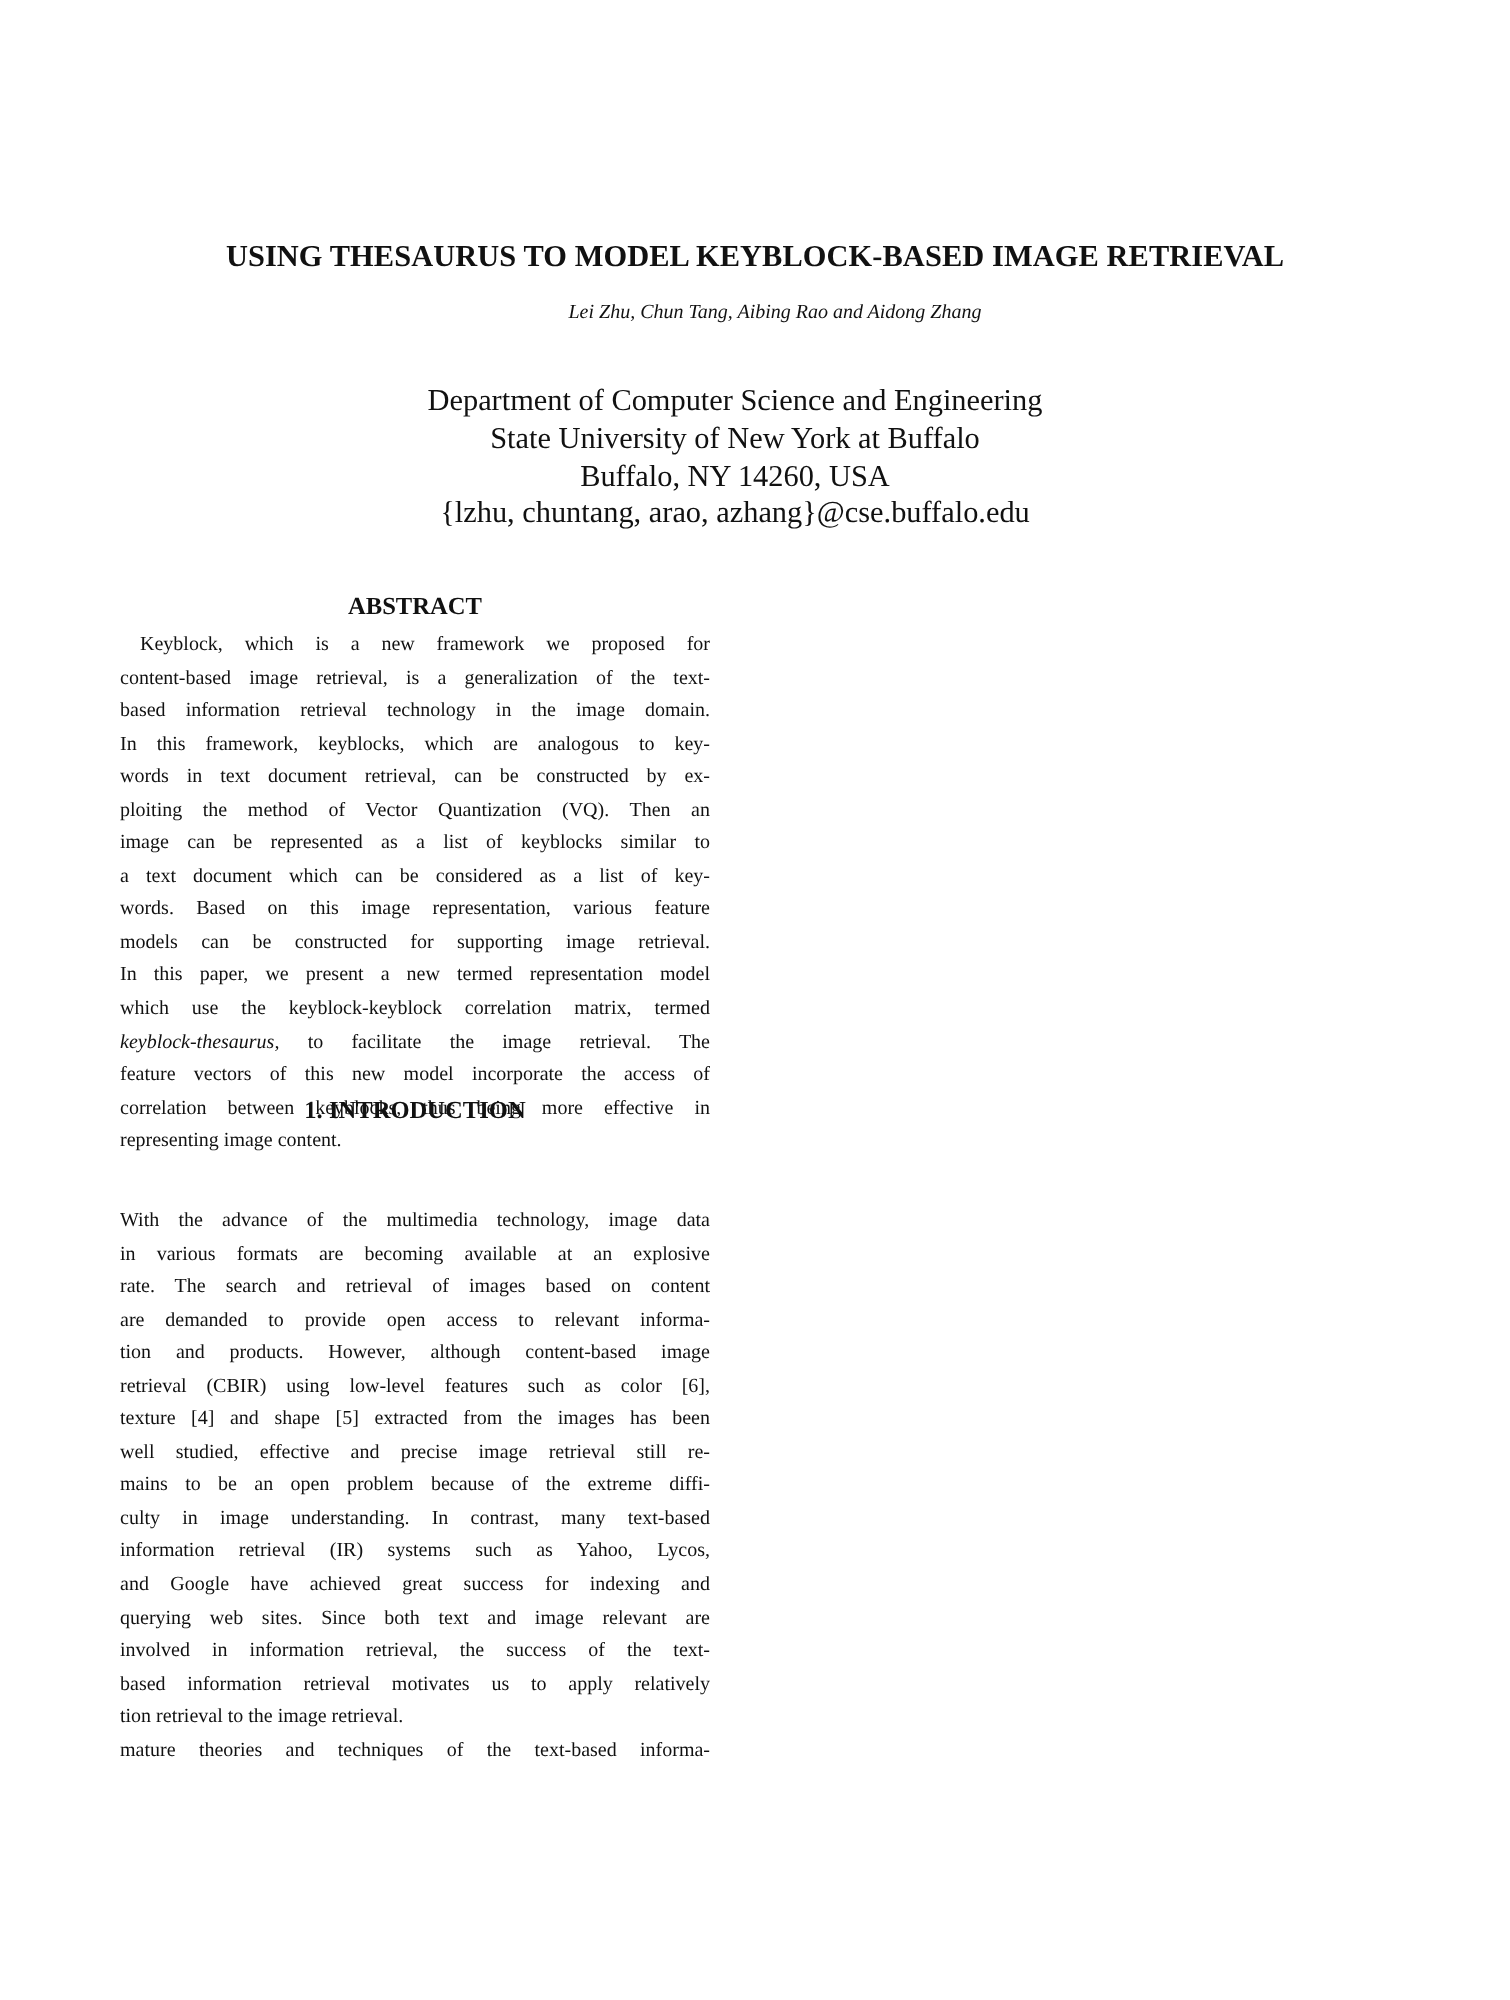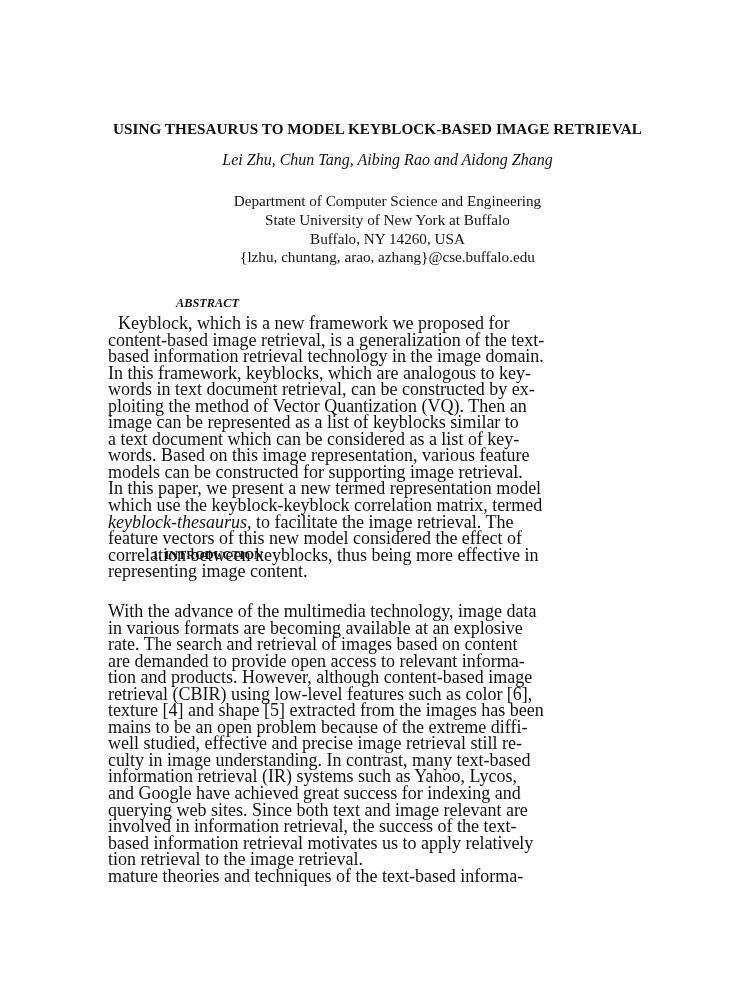--- a/index.html
+++ b/index.html
@@ -1,73 +1,73 @@
 <!DOCTYPE html>
 <html><head>
   <meta charset="utf-8">
   <style>
     html, body { margin: 0; padding: 0; background: #ffffff; }
     body { width: 755px; height: 1000px; position: relative; overflow: hidden;
            font-family: "Liberation Serif", "DejaVu Serif", serif; color: #111; }
     .title { position: absolute; left: 0; width: 755px; top: 120px; text-align: center;
              font-weight: bold; font-size: 15.2px; letter-spacing: 0.05px; }
     .authors { position: absolute; left: 0; width: 735px; top: 151px; text-align: center;
-               font-style: italic; font-size: 16px; padding-left: 20px; }
-    .affil { position: absolute; left: 0; width: 735px; padding-left: 20px; top: 192px; text-align: center;
+               font-style: italic; font-size: 10px; padding-left: 20px; }
+    .affil { position: absolute; left: 0; width: 735px; top: 192px; text-align: center;
              font-size: 15.2px; line-height: 18.8px; }
     .heading { position: absolute; left: 60px; width: 295px; text-align: center;
                font-weight: bold; font-size: 12.3px; }
-    .col { position: absolute; left: 60px; width: 295px; font-size: 18px; line-height: 16.55px; margin-left: 48px; }
+    .col { position: absolute; left: 60px; width: 295px; font-size: 10px; line-height: 16.55px; }
     .ln { display: block; height: 16.55px; text-align: justify; text-align-last: justify; white-space: nowrap; }
     .ln.last { text-align-last: left; }
     .ln.indent { text-indent: 10px; }
   </style>
 </head>
 <body>
 
 <div class="title">USING THESAURUS TO MODEL KEYBLOCK-BASED IMAGE RETRIEVAL</div>
 <div class="authors">Lei Zhu, Chun Tang, Aibing Rao and Aidong Zhang</div>
 <div class="affil">
   <div>Department of Computer Science and Engineering</div>
   <div>State University of New York at Buffalo</div>
   <div>Buffalo, NY 14260, USA</div>
   <div>{lzhu, chuntang, arao, azhang}@cse.buffalo.edu</div>
 </div>
 
-<div class="heading" style="top:296px;font-style:italic;">ABSTRACT</div>
+<div class="heading" style="top:296px;">ABSTRACT</div>
 <div class="col" style="top:315px;">
   <span class="ln indent">Keyblock, which is a new framework we proposed for</span>
   <span class="ln">content-based image retrieval, is a generalization of the text-</span>
   <span class="ln">based information retrieval technology in the image domain.</span>
   <span class="ln">In this framework, keyblocks, which are analogous to key-</span>
   <span class="ln">words in text document retrieval, can be constructed by ex-</span>
   <span class="ln">ploiting the method of Vector Quantization (VQ). Then an</span>
   <span class="ln">image can be represented as a list of keyblocks similar to</span>
   <span class="ln">a text document which can be considered as a list of key-</span>
   <span class="ln">words. Based on this image representation, various feature</span>
   <span class="ln">models can be constructed for supporting image retrieval.</span>
   <span class="ln">In this paper, we present a new termed representation model</span>
   <span class="ln">which use the keyblock-keyblock correlation matrix, termed</span>
   <span class="ln"><i>keyblock-thesaurus,</i> <span>to facilitate the image retrieval.  The</span></span>
-  <span class="ln">feature vectors of this new model considered the effect of</span>
+  <span class="ln">feature vectors of this new model incorporate the access of</span>
   <span class="ln">correlation between keyblocks, thus being more effective in</span>
   <span class="ln last">representing image content.</span>
 </div>
 
 <div class="heading" style="top:548px;text-align:center;">1.  INTRODUCTION</div>
 <div class="col" style="top:603px;">
   <span class="ln">With the advance of the multimedia technology, image data</span>
   <span class="ln">in various formats are becoming available at an explosive</span>
   <span class="ln">rate.  The search and retrieval of images based on content</span>
   <span class="ln">are demanded to provide open access to relevant informa-</span>
   <span class="ln">tion and products. However, although content-based image</span>
   <span class="ln">retrieval (CBIR) using low-level features such as color [6],</span>
   <span class="ln">texture [4] and shape [5] extracted from the images has been</span>
+  <span class="ln">well studied, effective and precise image retrieval still re-</span>
   <span class="ln">mains to be an open problem because of the extreme diffi-</span>
-  <span class="ln">well studied, effective and precise image retrieval still re-</span>
   <span class="ln">culty in image understanding. In contrast, many text-based</span>
   <span class="ln">information retrieval (IR) systems such as Yahoo, Lycos,</span>
   <span class="ln">and Google have achieved great success for indexing and</span>
   <span class="ln">querying web sites. Since both text and image relevant are</span>
   <span class="ln">involved in information retrieval, the success of the text-</span>
   <span class="ln">based information retrieval motivates us to apply relatively</span>
   <span class="ln last">tion retrieval to the image retrieval.</span>
   <span class="ln">mature theories and techniques of the text-based informa-</span>
 </div>
 

